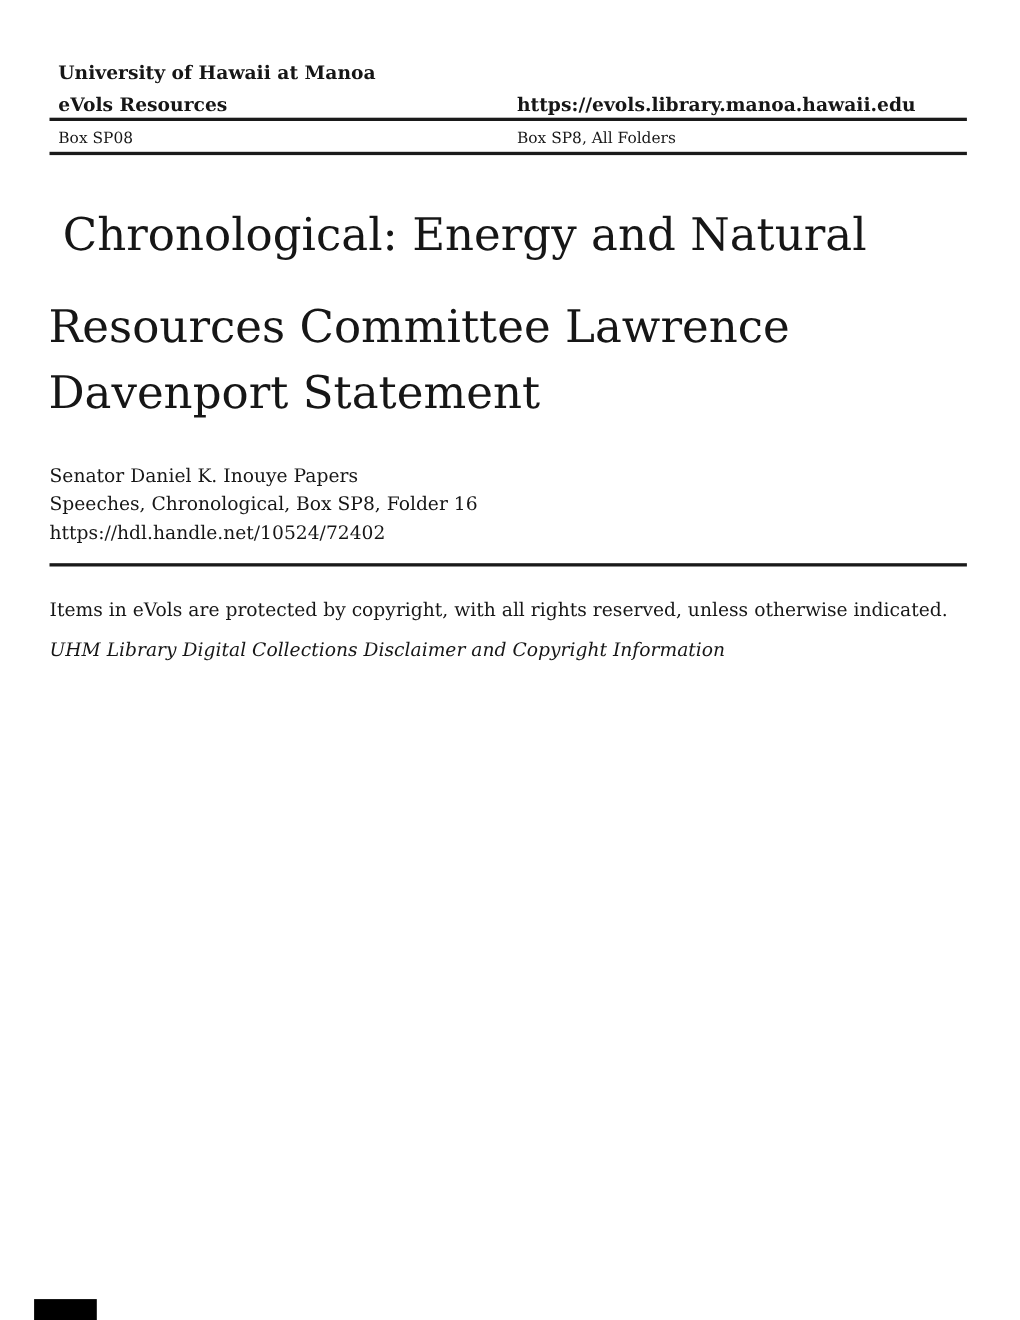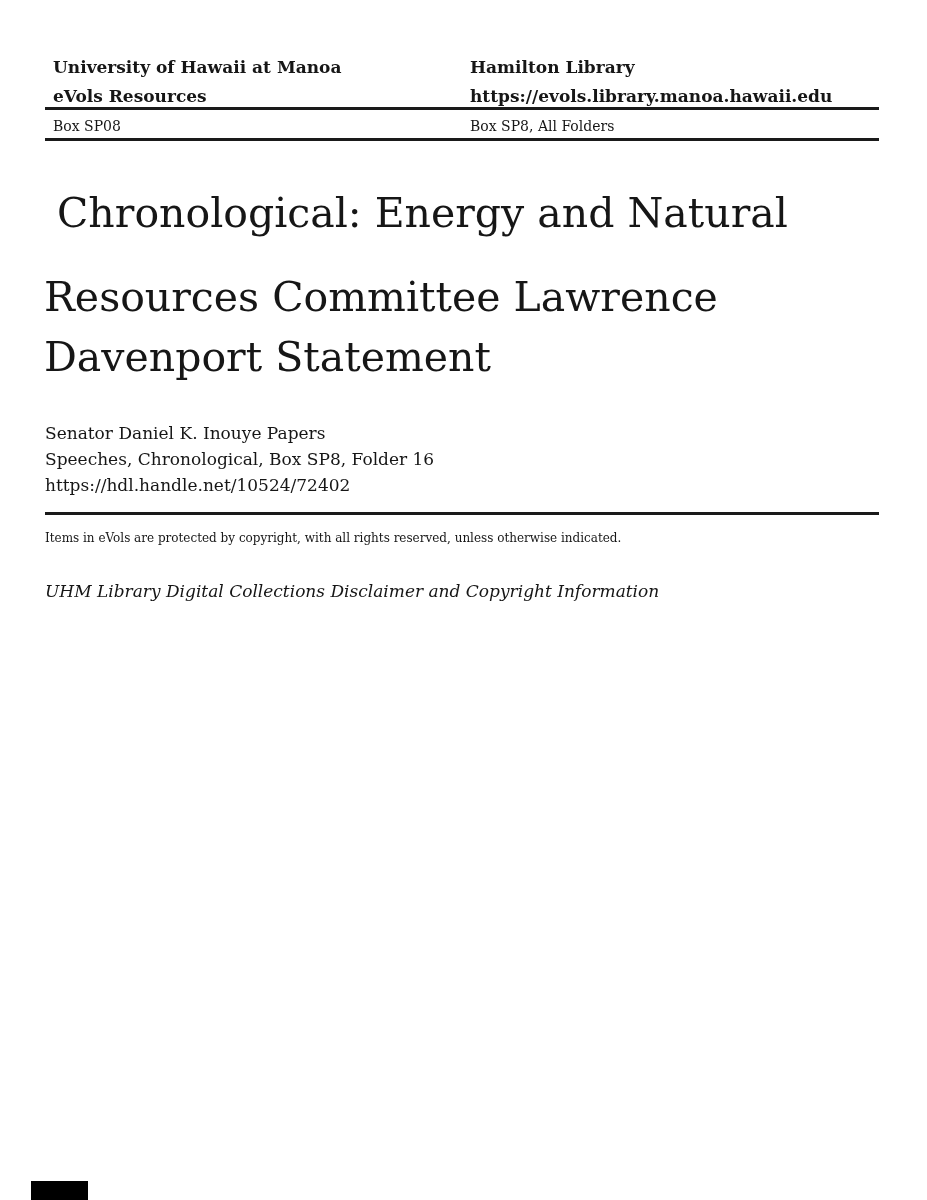--- a/index.html
+++ b/index.html
@@ -68,22 +68,22 @@
     left: 45px;
     top: 420px;
     font-size: 17px;
     line-height: 26px;
     white-space: nowrap;
   }
   
   #copyright-notice {
     position: absolute;
     left: 45px;
-    top: 525px;
-    font-size: 12px;
+    top: 542px;
+    font-size: 17px;
     line-height: 26px;
     white-space: nowrap;
   }
   #disclaimer-link {
     position: absolute;
     left: 45px;
     top: 578px;
     font-size: 17px;
     line-height: 26px;
     font-style: italic;
@@ -104,21 +104,20 @@
     background: #000000;
   }
 </style>
 </head>
 <body>
 
 <div id="page">
 
   <div class="hdr-row hdr-bold" style="top:53px;">
     <div class="hdr-cell-left">University of Hawaii at Manoa</div>
-    <div class="hdr-cell-right">Hamilton Library</div>
   </div>
 
   <div class="hdr-row hdr-bold" style="top:82px;">
     <div class="hdr-cell-left">eVols Resources</div>
     <div class="hdr-cell-right">
       <span class="plain-link">https://evols.library.manoa.hawaii.edu</span>
     </div>
   </div>
 
   <div class="rule" style="top:107px;"></div>

